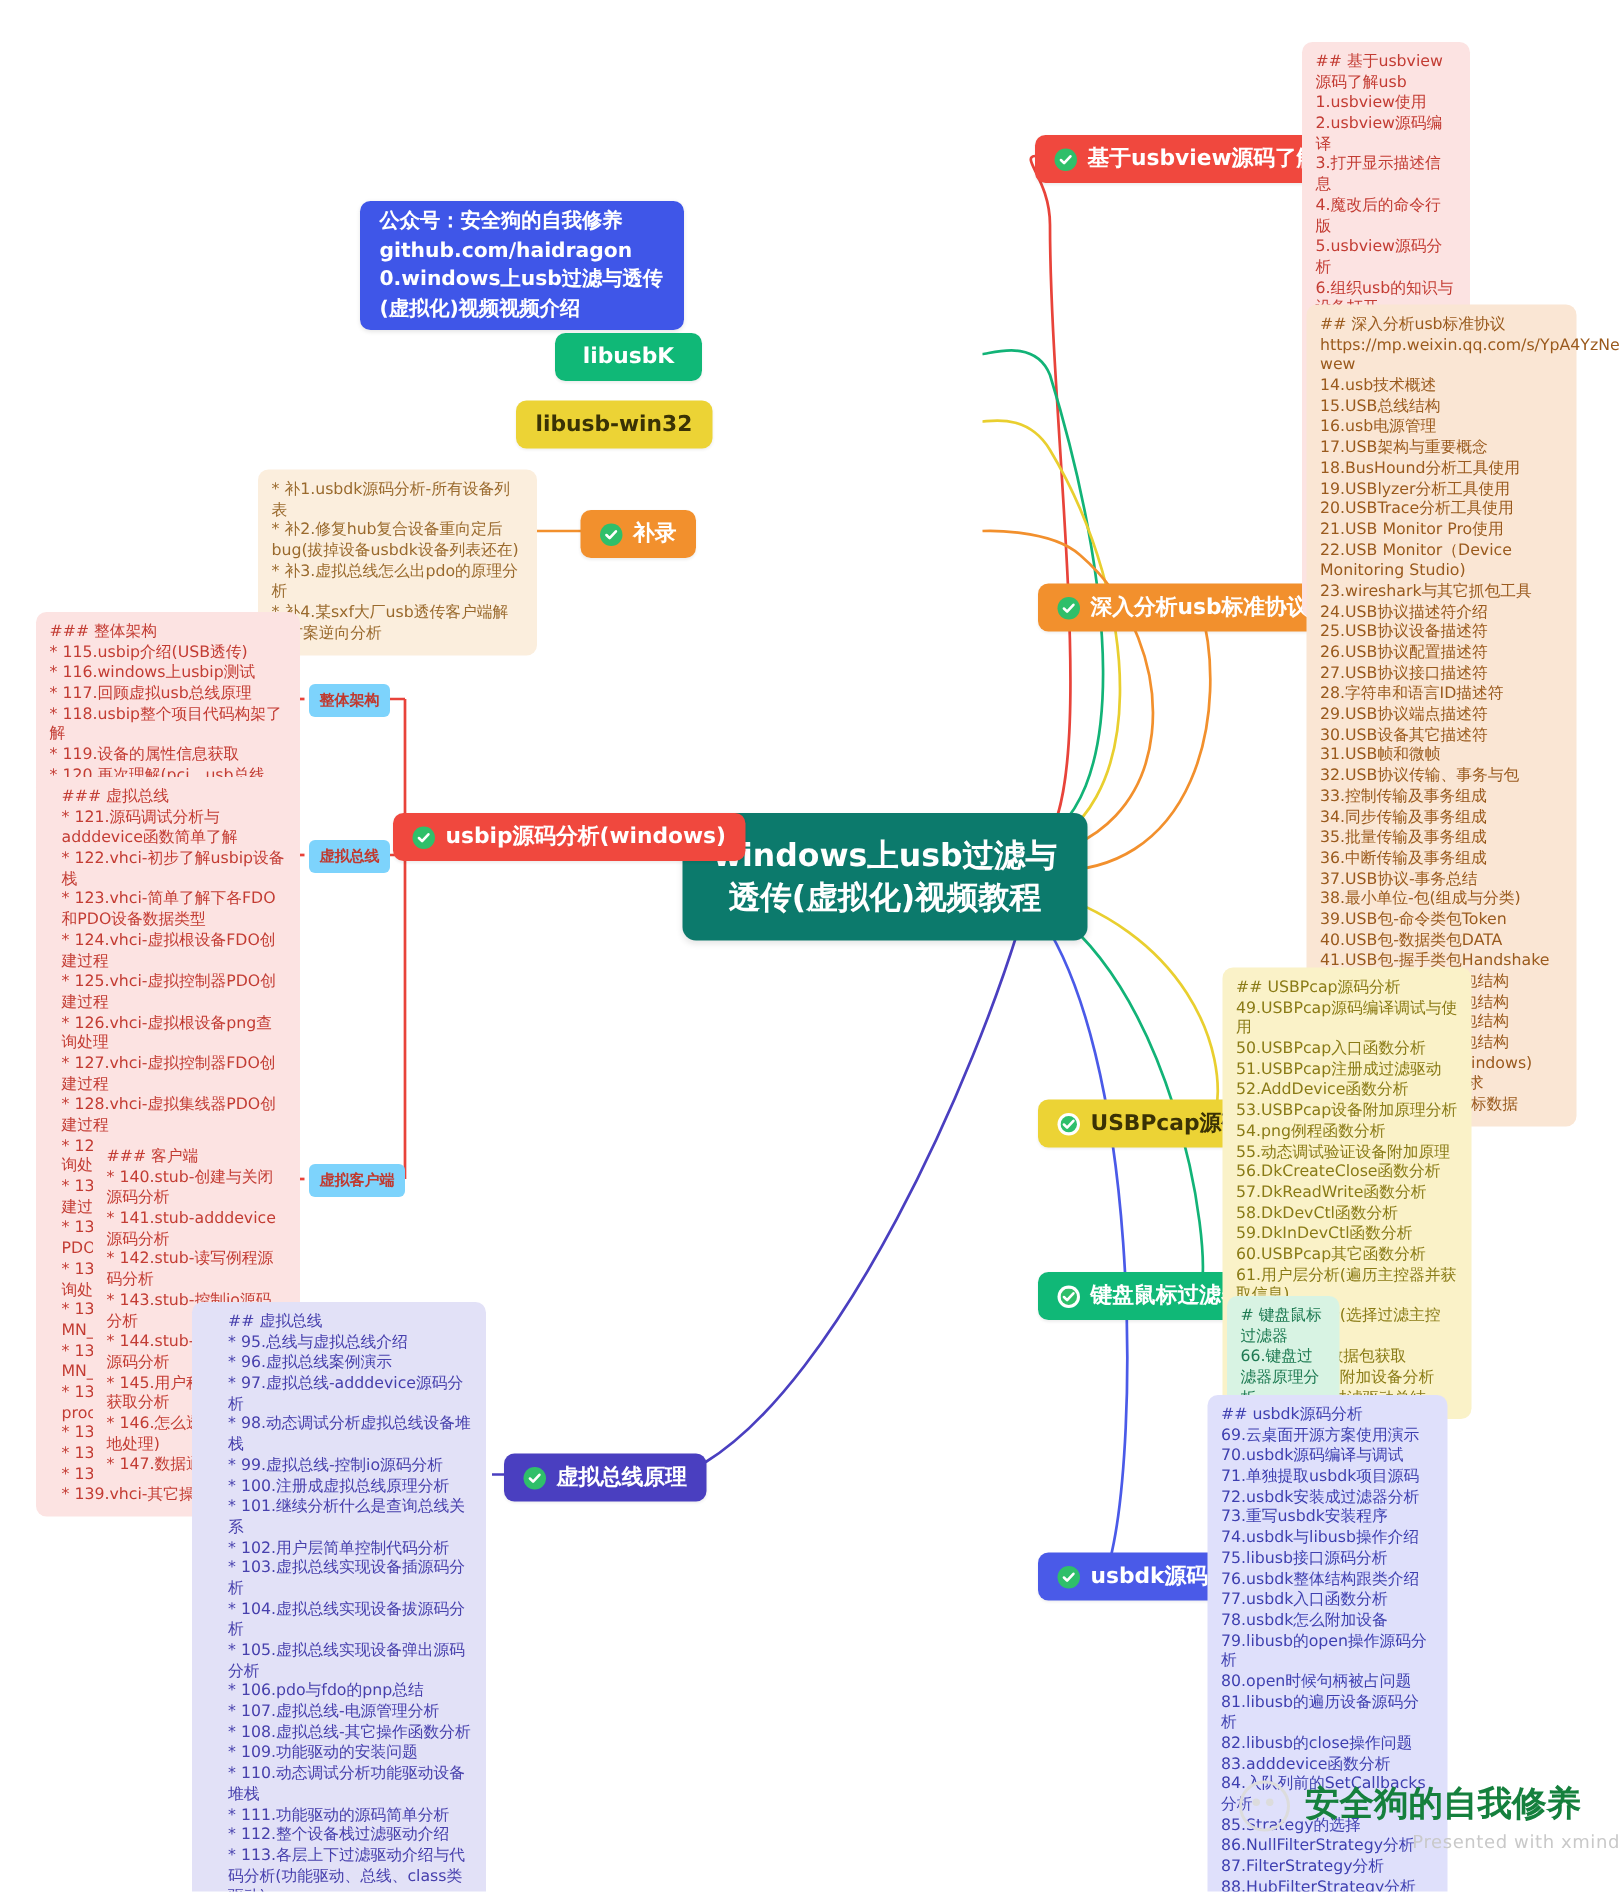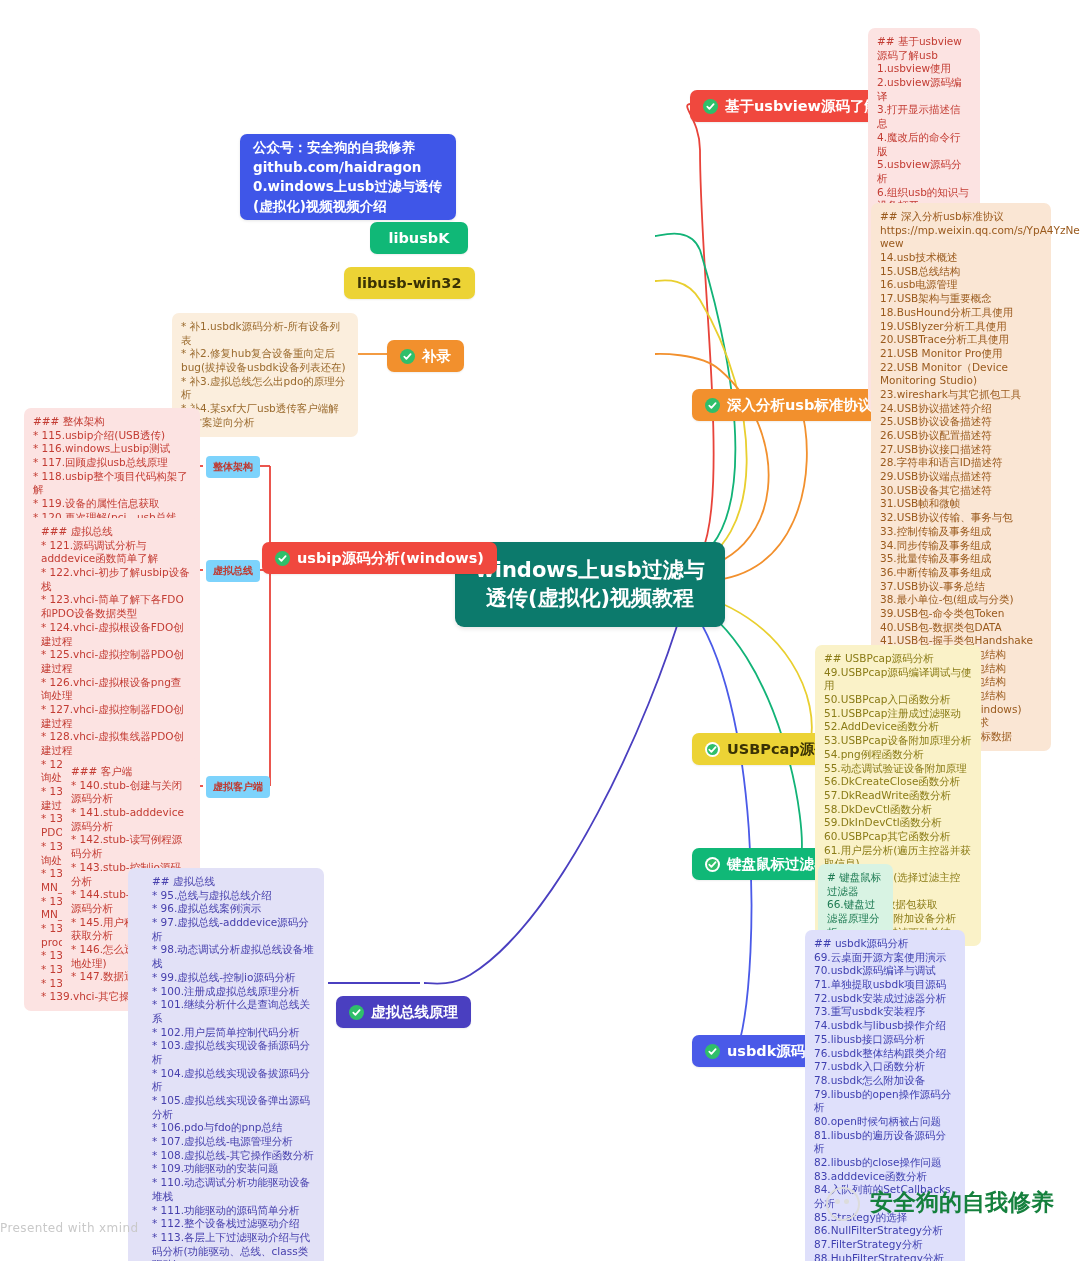--- a/index.html
+++ b/index.html
@@ -98,21 +98,21 @@
     font-size:10px;
     font-weight:bold;
     border-radius:4px;
     padding:4px 7px;
     white-space:nowrap;
   }
 
   
   .xmind{
     position:absolute;left:0;right:0;bottom:26px;
-    text-align:left;color:#c9c9c9;font-size:12px;letter-spacing:.4px;
+    text-align:right;color:#c9c9c9;font-size:12px;letter-spacing:.4px;
   }
   .wm{
     position:absolute;right:26px;bottom:40px;
     display:flex;align-items:flex-start;gap:10px;
     color:#15803d;font-size:23px;font-weight:bold;white-space:nowrap;
   }
   .wm .badge{
     width:30px;height:30px;border-radius:50%;
     border:2px solid #dcdcdc;position:relative;flex:0 0 auto;
   }
@@ -240,21 +240,21 @@
       <span class="chk" style="background:#fff;">
         <svg width="11" height="11" viewBox="0 0 12 12">
             <circle cx="6" cy="6" r="6" fill="#2fbf6a"></circle>
             <path d="M2.5 6.2 L4.8 8.5 L9.4 3.5" stroke="#fff" stroke-width="1.9" fill="none" stroke-linecap="round" stroke-linejoin="round"></path>
           </svg>
       </span>
       <span>键盘鼠标过滤器</span>
     </div>
   </div>
 
-  <div class="node" style="left:336px;top:996px;">
+  <div class="node" style="left:336px;top:969px;">
     <div class="pill indigo">
       <span class="chk">
         <svg width="11" height="11" viewBox="0 0 12 12">
             <path d="M2.5 6.2 L4.8 8.5 L9.4 3.5" stroke="#fff" stroke-width="1.9" fill="none" stroke-linecap="round" stroke-linejoin="round"></path>
           </svg>
       </span>
       <span>虚拟总线原理</span>
     </div>
   </div>
 

